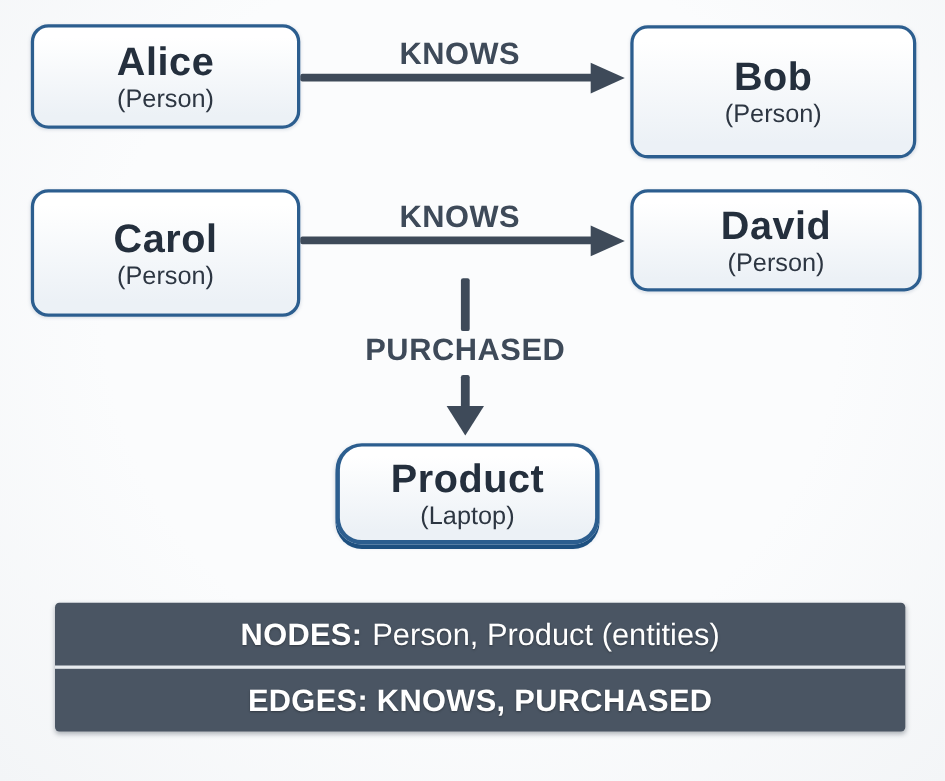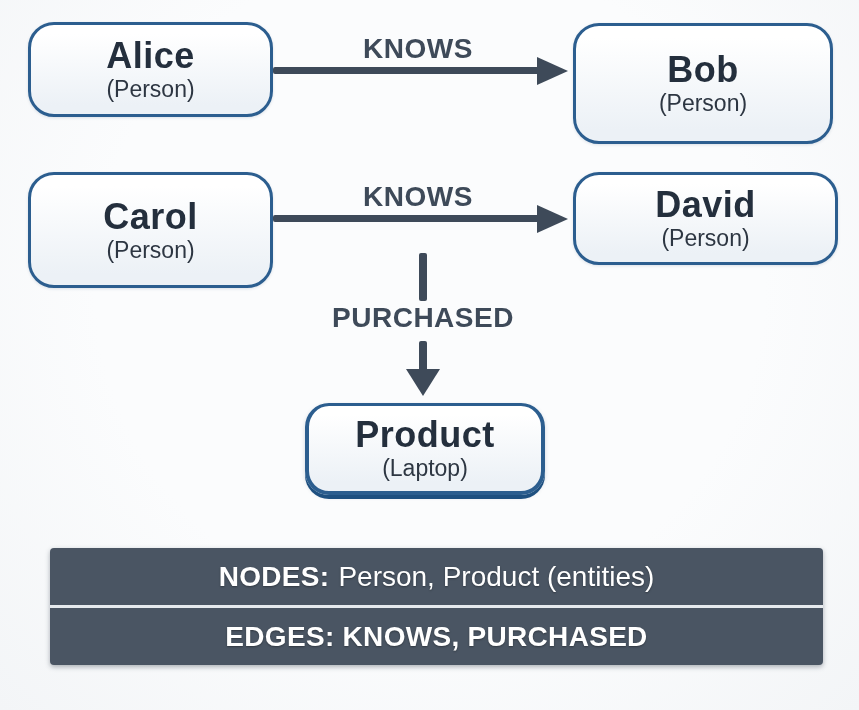--- a/index.html
+++ b/index.html
@@ -11,21 +11,21 @@
     position: relative;
     width: 859px;
     height: 710px;
     background: radial-gradient(ellipse at 50% 40%, #fbfcfd 55%, var(--background, #f3f5f7) 100%);
     overflow: hidden;
   }
   .node {
     position: absolute;
     box-sizing: border-box;
     border: 3px solid var(--node-border, #2c5e8f);
-    border-radius: 26px;
+    border-radius: 16px;
     background: linear-gradient(180deg, #ffffff 10%, #ecf1f6 90%);
     display: flex;
     flex-direction: column;
     align-items: center;
     justify-content: center;
     box-shadow: 0 1px 3px rgba(40, 70, 110, 0.15);
   }
   .node--product {
     border-radius: 24px;
     border-width: 3px 4px 4px 4px;

